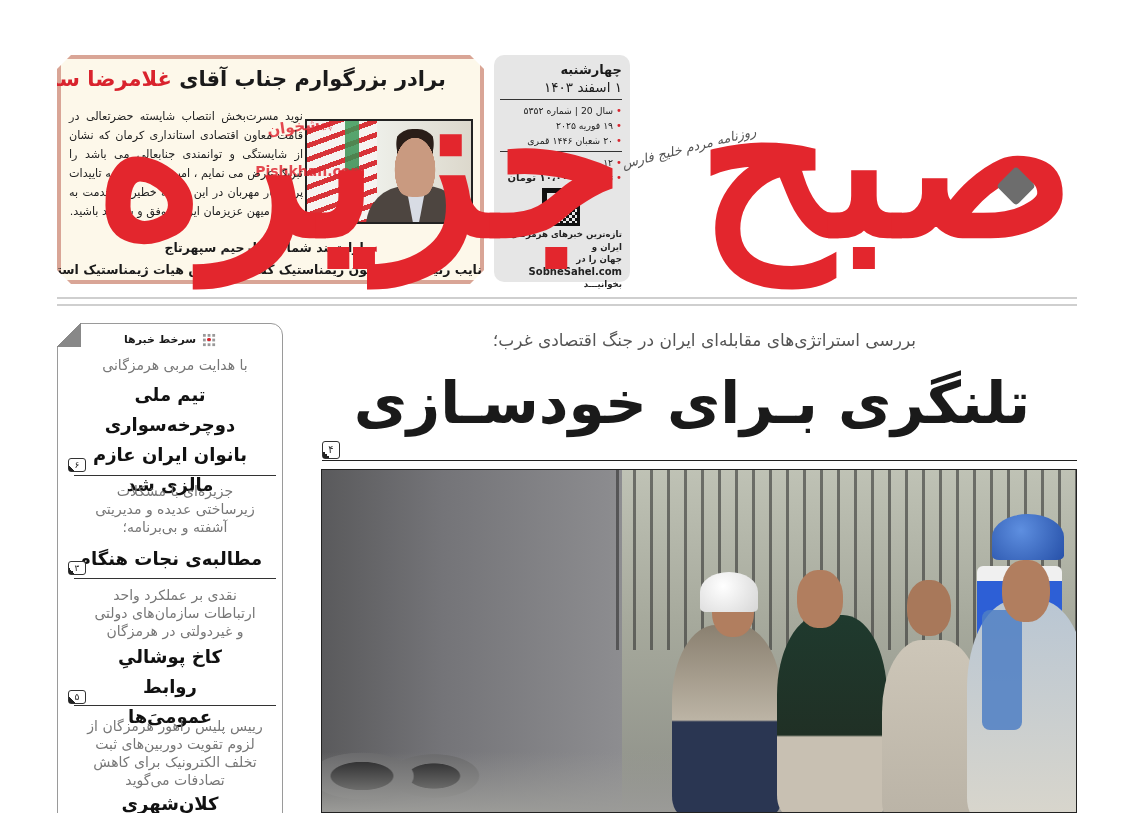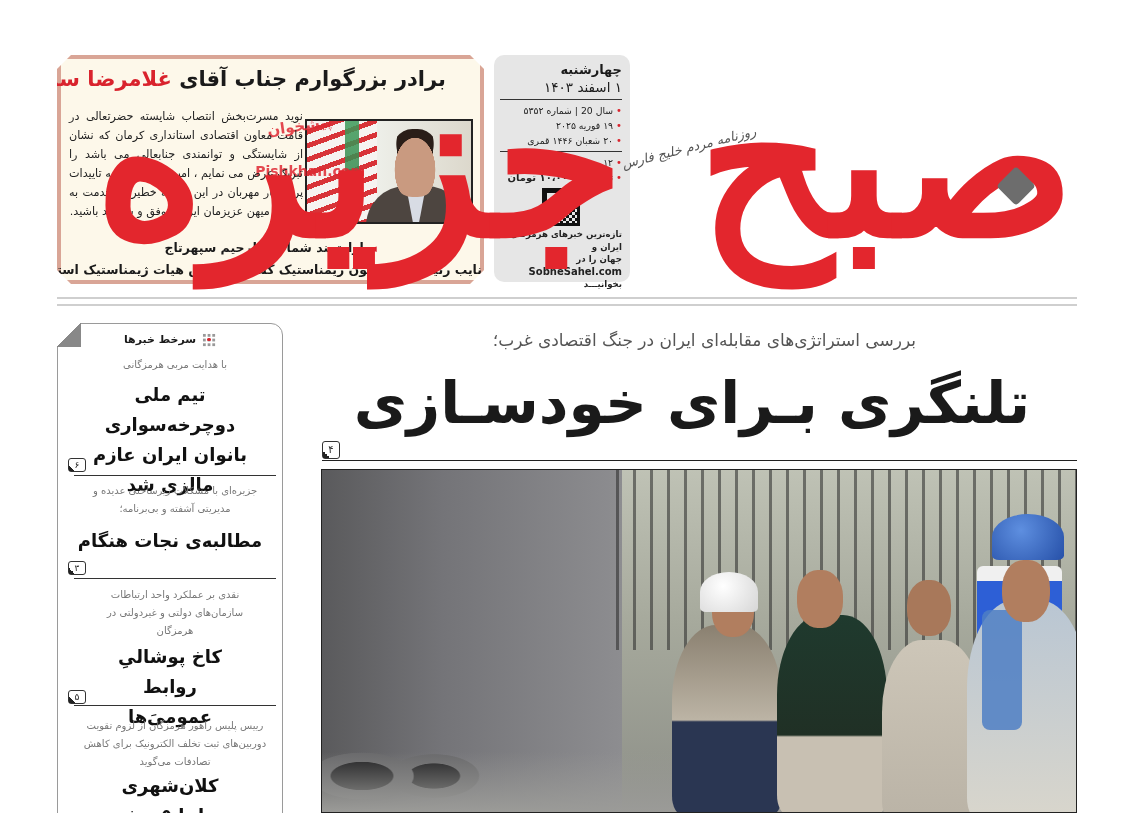--- a/index.html
+++ b/index.html
@@ -140,21 +140,21 @@
     }
     .dots-icon {
       display: inline-block; width: 14px; height: 14px; vertical-align: middle; margin-left: 6px;
       background: radial-gradient(circle, #999 1.4px, transparent 1.6px) 0 0/4.7px 4.7px;
       position: relative;
     }
     .dots-icon::after {
       content: ""; position: absolute; left: 5px; top: 5px; width: 3.4px; height: 3.4px; border-radius: 50%; background: #d9232d;
     }
     .story { position: relative; padding: 0 8px; text-align: center; }
-    .story .kicker { font-size: 10px; line-height: 18px; color: #777; margin-left: 10px; }
+    .story .kicker { font-size: 14px; line-height: 18px; color: #777; margin-left: 10px; }
     .story .title { font-weight: bold; font-size: 18px; line-height: 30px; color: #111; }
     .story .page-tab {
       position: absolute; left: 10px; width: 18px; height: 14px;
       border: 1px solid #333; border-radius: 3px; font-size: 9px; line-height: 12px;
       text-align: center; background: #fff; direction: ltr;
     }
     .story .page-tab::after {
       content: ""; position: absolute; left: 0; bottom: 0; width: 6px; height: 6px;
       background: linear-gradient(45deg, #222 50%, transparent 50%);
     }

